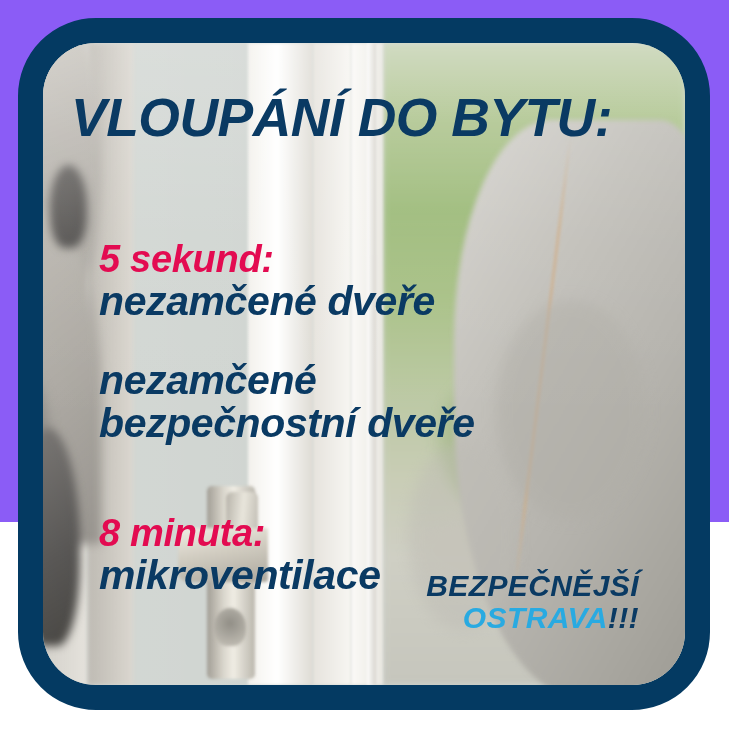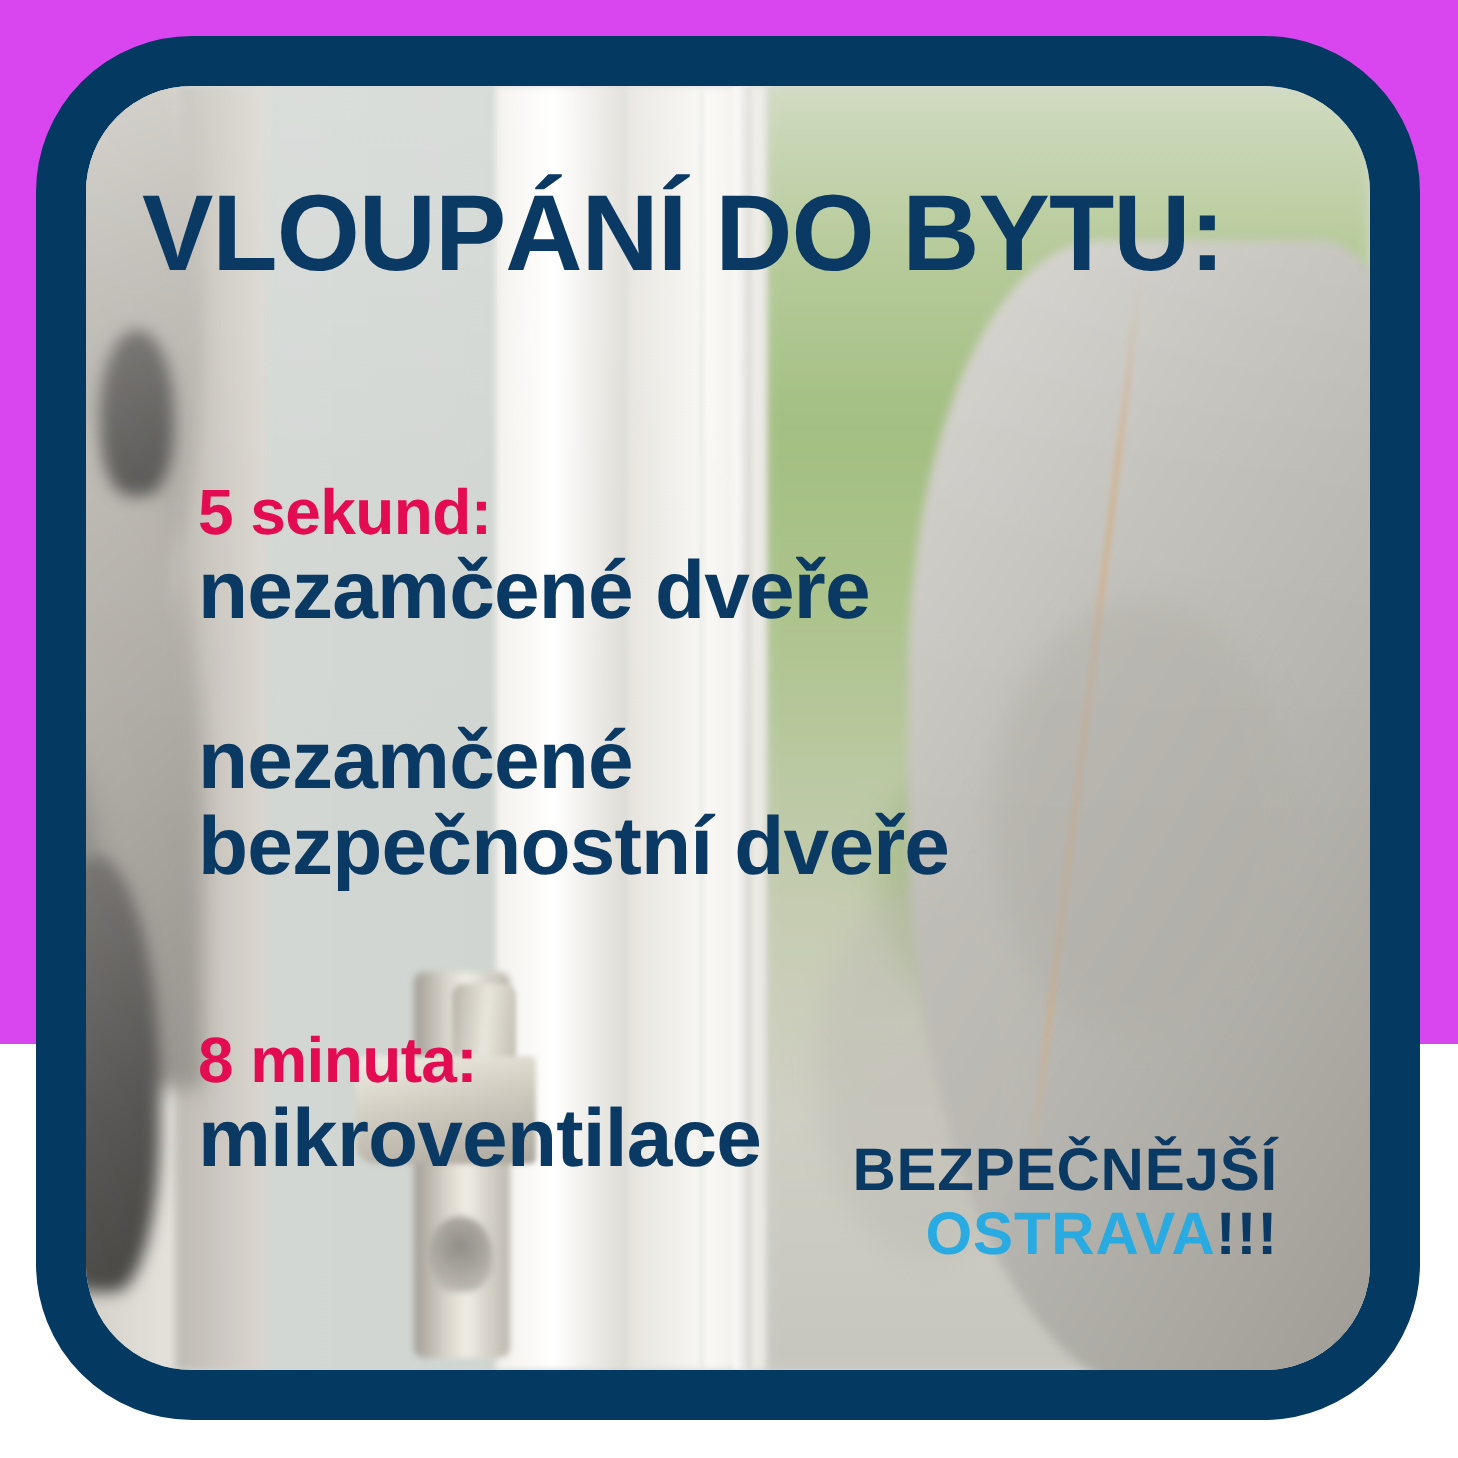--- a/index.html
+++ b/index.html
@@ -12,21 +12,22 @@
     height: 729px;
     overflow: hidden;
     font-family: "Liberation Sans", sans-serif;
   }
 
   
   #poster {
     position: relative;
     width: 729px;
     height: 522px;
-    background: #d946ef;
+    background: #8b5cf6;
+    font-style: italic;
   }
 
   
   #frame {
     position: absolute;
     left: 18px;
     top: 18px;
     width: 692px;
     height: 692px;
     box-sizing: border-box;
@@ -238,21 +239,21 @@
     line-height: 1;
     white-space: nowrap;
     font-stretch: condensed;
     transform: scaleX(0.99);
     transform-origin: left center;
   }
 
   .block { position: absolute; left: 56px; }
   .block .time {
     color: #E30B51;
-    font-size: 32px;
+    font-size: 38px;
     font-weight: bold;
     line-height: 1.08;
     white-space: nowrap;
     letter-spacing: -0.3px;
   }
   .block .desc {
     color: #0A3A63;
     font-size: 41px;
     font-weight: bold;
     line-height: 1.06;

